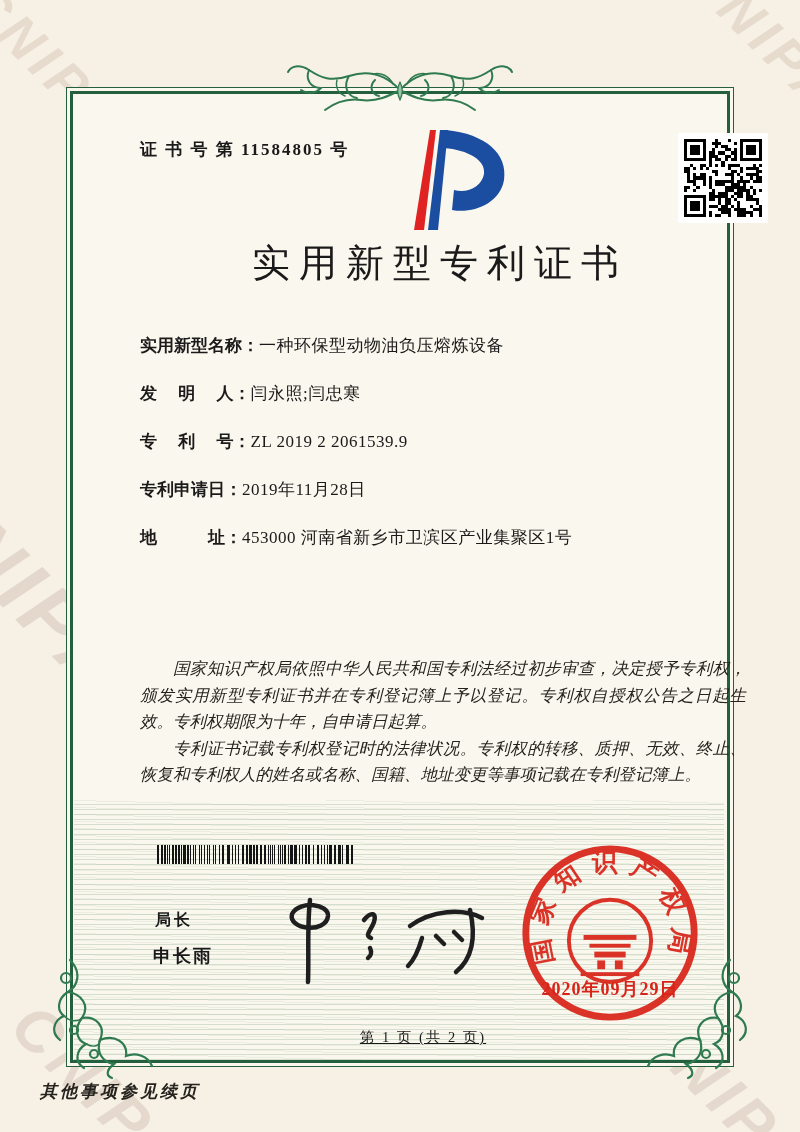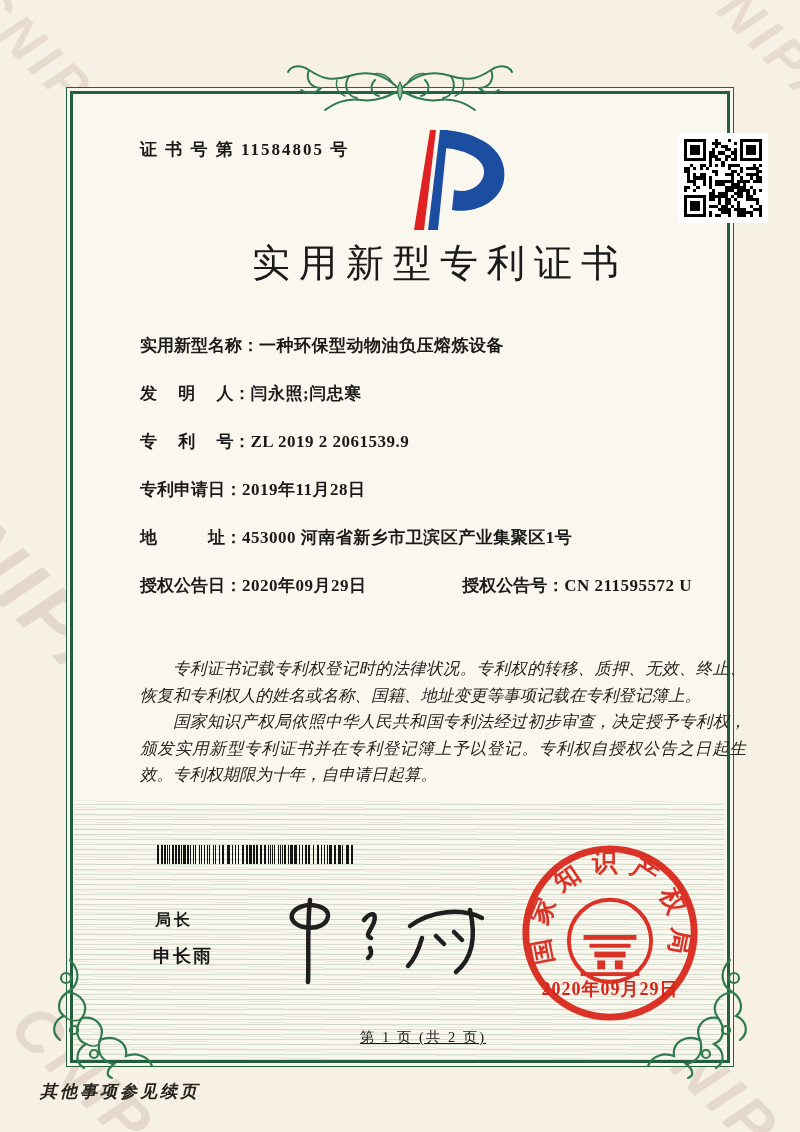--- a/index.html
+++ b/index.html
@@ -40,21 +40,21 @@
   .logo{position:absolute; left:316px; top:126px; width:166px; height:108px;}
   .qr-card{position:absolute; left:638px; top:133px; width:90px; height:90px; background:#fff;}
   .qr-card svg{position:absolute; left:6px; top:6px; width:78px; height:78px;}
   .doc-title{
     position:absolute; left:0; top:238px; width:800px; text-align:center;
     font-size:38px; font-weight:400; letter-spacing:9px;
   }
   .fields{position:absolute; left:100px; top:334px; width:608px; font-size:17px;}
   .frow{height:48px; white-space:nowrap;}
   .flabel{font-weight:700;text-align:right;}
-  .fvalue{font-weight:700; letter-spacing:.5px;}
+  .fvalue{font-weight:400; letter-spacing:.5px;}
   .fpair{display:inline-block; width:318px;}
   .paras{
     position:absolute; left:100px; top:656px; width:606px;
     font-style:italic; font-size:16.5px; line-height:26.5px; color:#26221e;
   }
   .paras p{margin:0; text-indent:2em; text-align:justify;}
   .barcode{position:absolute; left:115px; top:845px; width:205px; height:19px;}
   .sig-title{position:absolute; left:115px; top:910px; font-size:16px; font-weight:700; letter-spacing:3px;}
   .sig-name{position:absolute; left:113px; top:944px; font-size:18px; font-weight:700; letter-spacing:2px;}
   .sig-hand{position:absolute; left:212px; top:890px; width:256px; height:100px;}
@@ -389,33 +389,25 @@
       </div>
       <div class="frow">
         <span class="flabel">专 　利 　号：</span><span class="fvalue">ZL 2019 2 2061539.9</span>
       </div>
       <div class="frow">
         <span class="flabel">专利申请日：</span><span class="fvalue">2019年11月28日</span>
       </div>
       <div class="frow">
         <span class="flabel">地　　　址：</span><span class="fvalue">453000 河南省新乡市卫滨区产业集聚区1号</span>
       </div>
-      <div class="frow">
-        <span class="fpair">
-          <span class="flabel">授权公告日：</span><span class="fvalue">2020年09月29日</span>
-        </span>
-        <span>
-          <span class="flabel">授权公告号：</span><span class="fvalue">CN 211595572 U</span>
-        </span>
-      </div>
     </div>
 
     <div class="paras">
+      <p>国家知识产权局依照中华人民共和国专利法经过初步审查，决定授予专利权，颁发实用新型专利证书并在专利登记簿上予以登记。专利权自授权公告之日起生效。专利权期限为十年，自申请日起算。</p>
       <p>专利证书记载专利权登记时的法律状况。专利权的转移、质押、无效、终止、恢复和专利权人的姓名或名称、国籍、地址变更等事项记载在专利登记簿上。</p>
-      <p>国家知识产权局依照中华人民共和国专利法经过初步审查，决定授予专利权，颁发实用新型专利证书并在专利登记簿上予以登记。专利权自授权公告之日起生效。专利权期限为十年，自申请日起算。</p>
     </div>
 
     <svg class="barcode" id="barcode-svg" viewBox="0 0 205 19" preserveAspectRatio="none">
         <rect x="2" y="0" width="2" height="19" fill="#141414"></rect>
         <rect x="6" y="0" width="2" height="19" fill="#141414"></rect>
         <rect x="9" y="0" width="2" height="19" fill="#141414"></rect>
         <rect x="12" y="0" width="1" height="19" fill="#141414"></rect>
         <rect x="14" y="0" width="1" height="19" fill="#141414"></rect>
         <rect x="17" y="0" width="2" height="19" fill="#141414"></rect>
         <rect x="20" y="0" width="2" height="19" fill="#141414"></rect>

